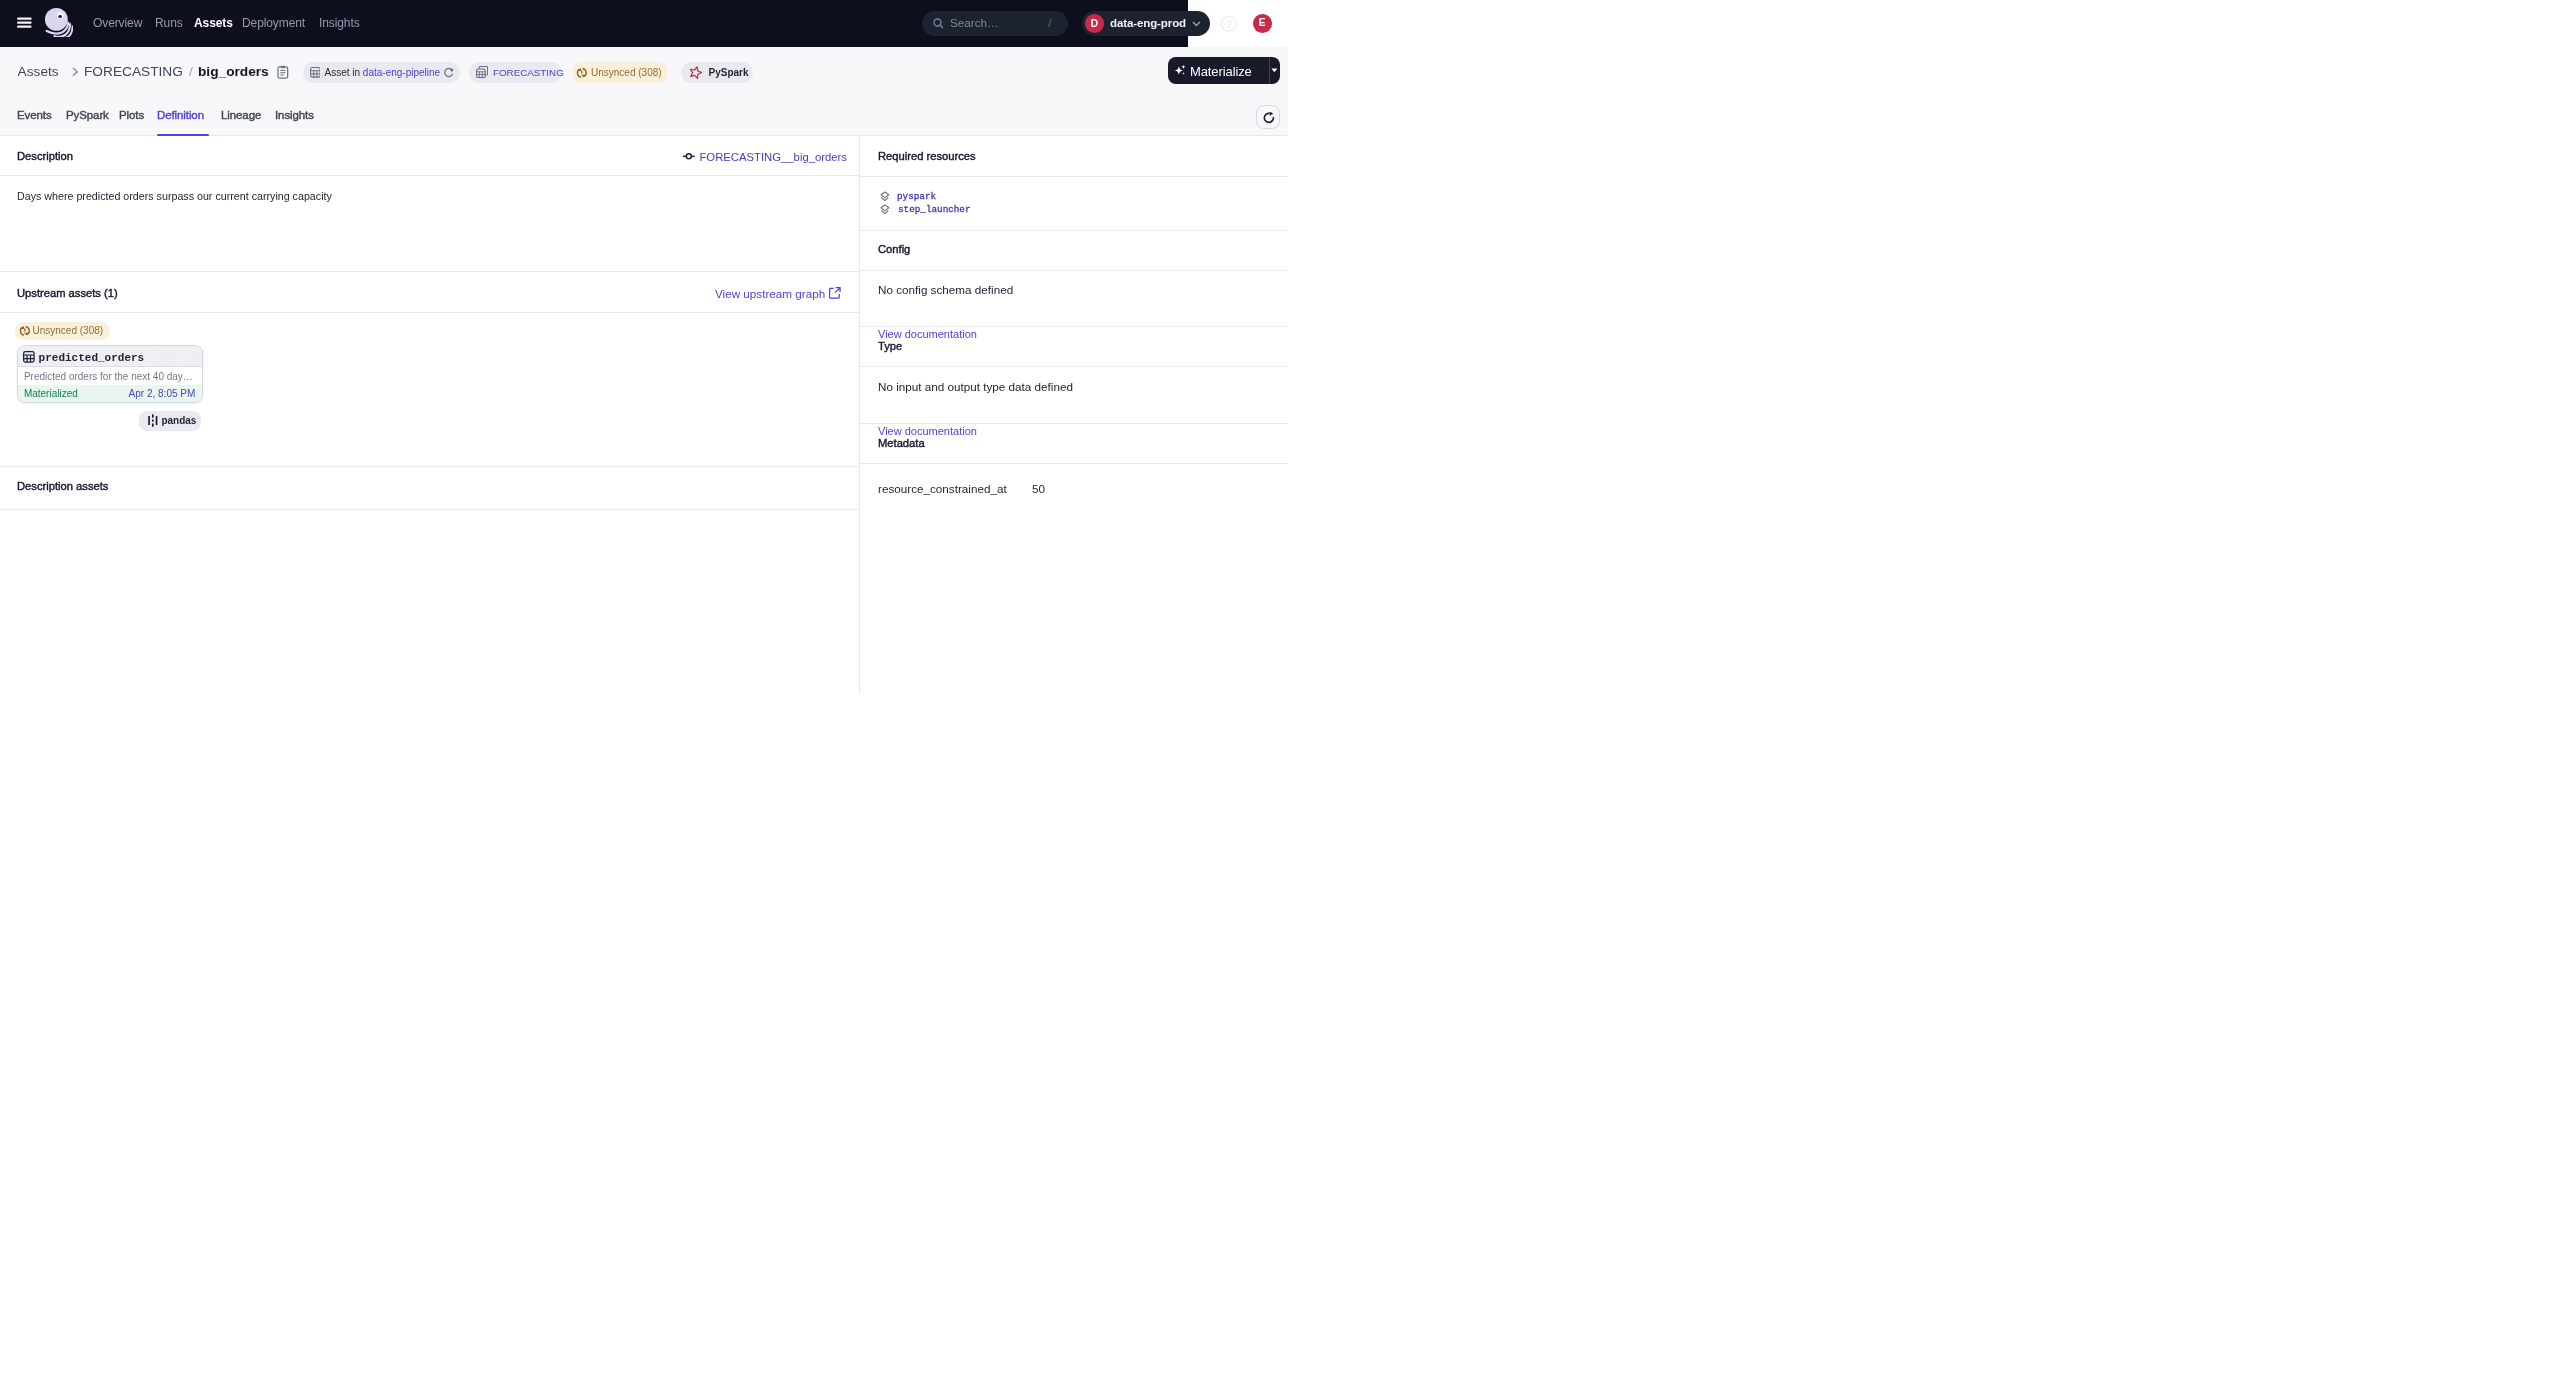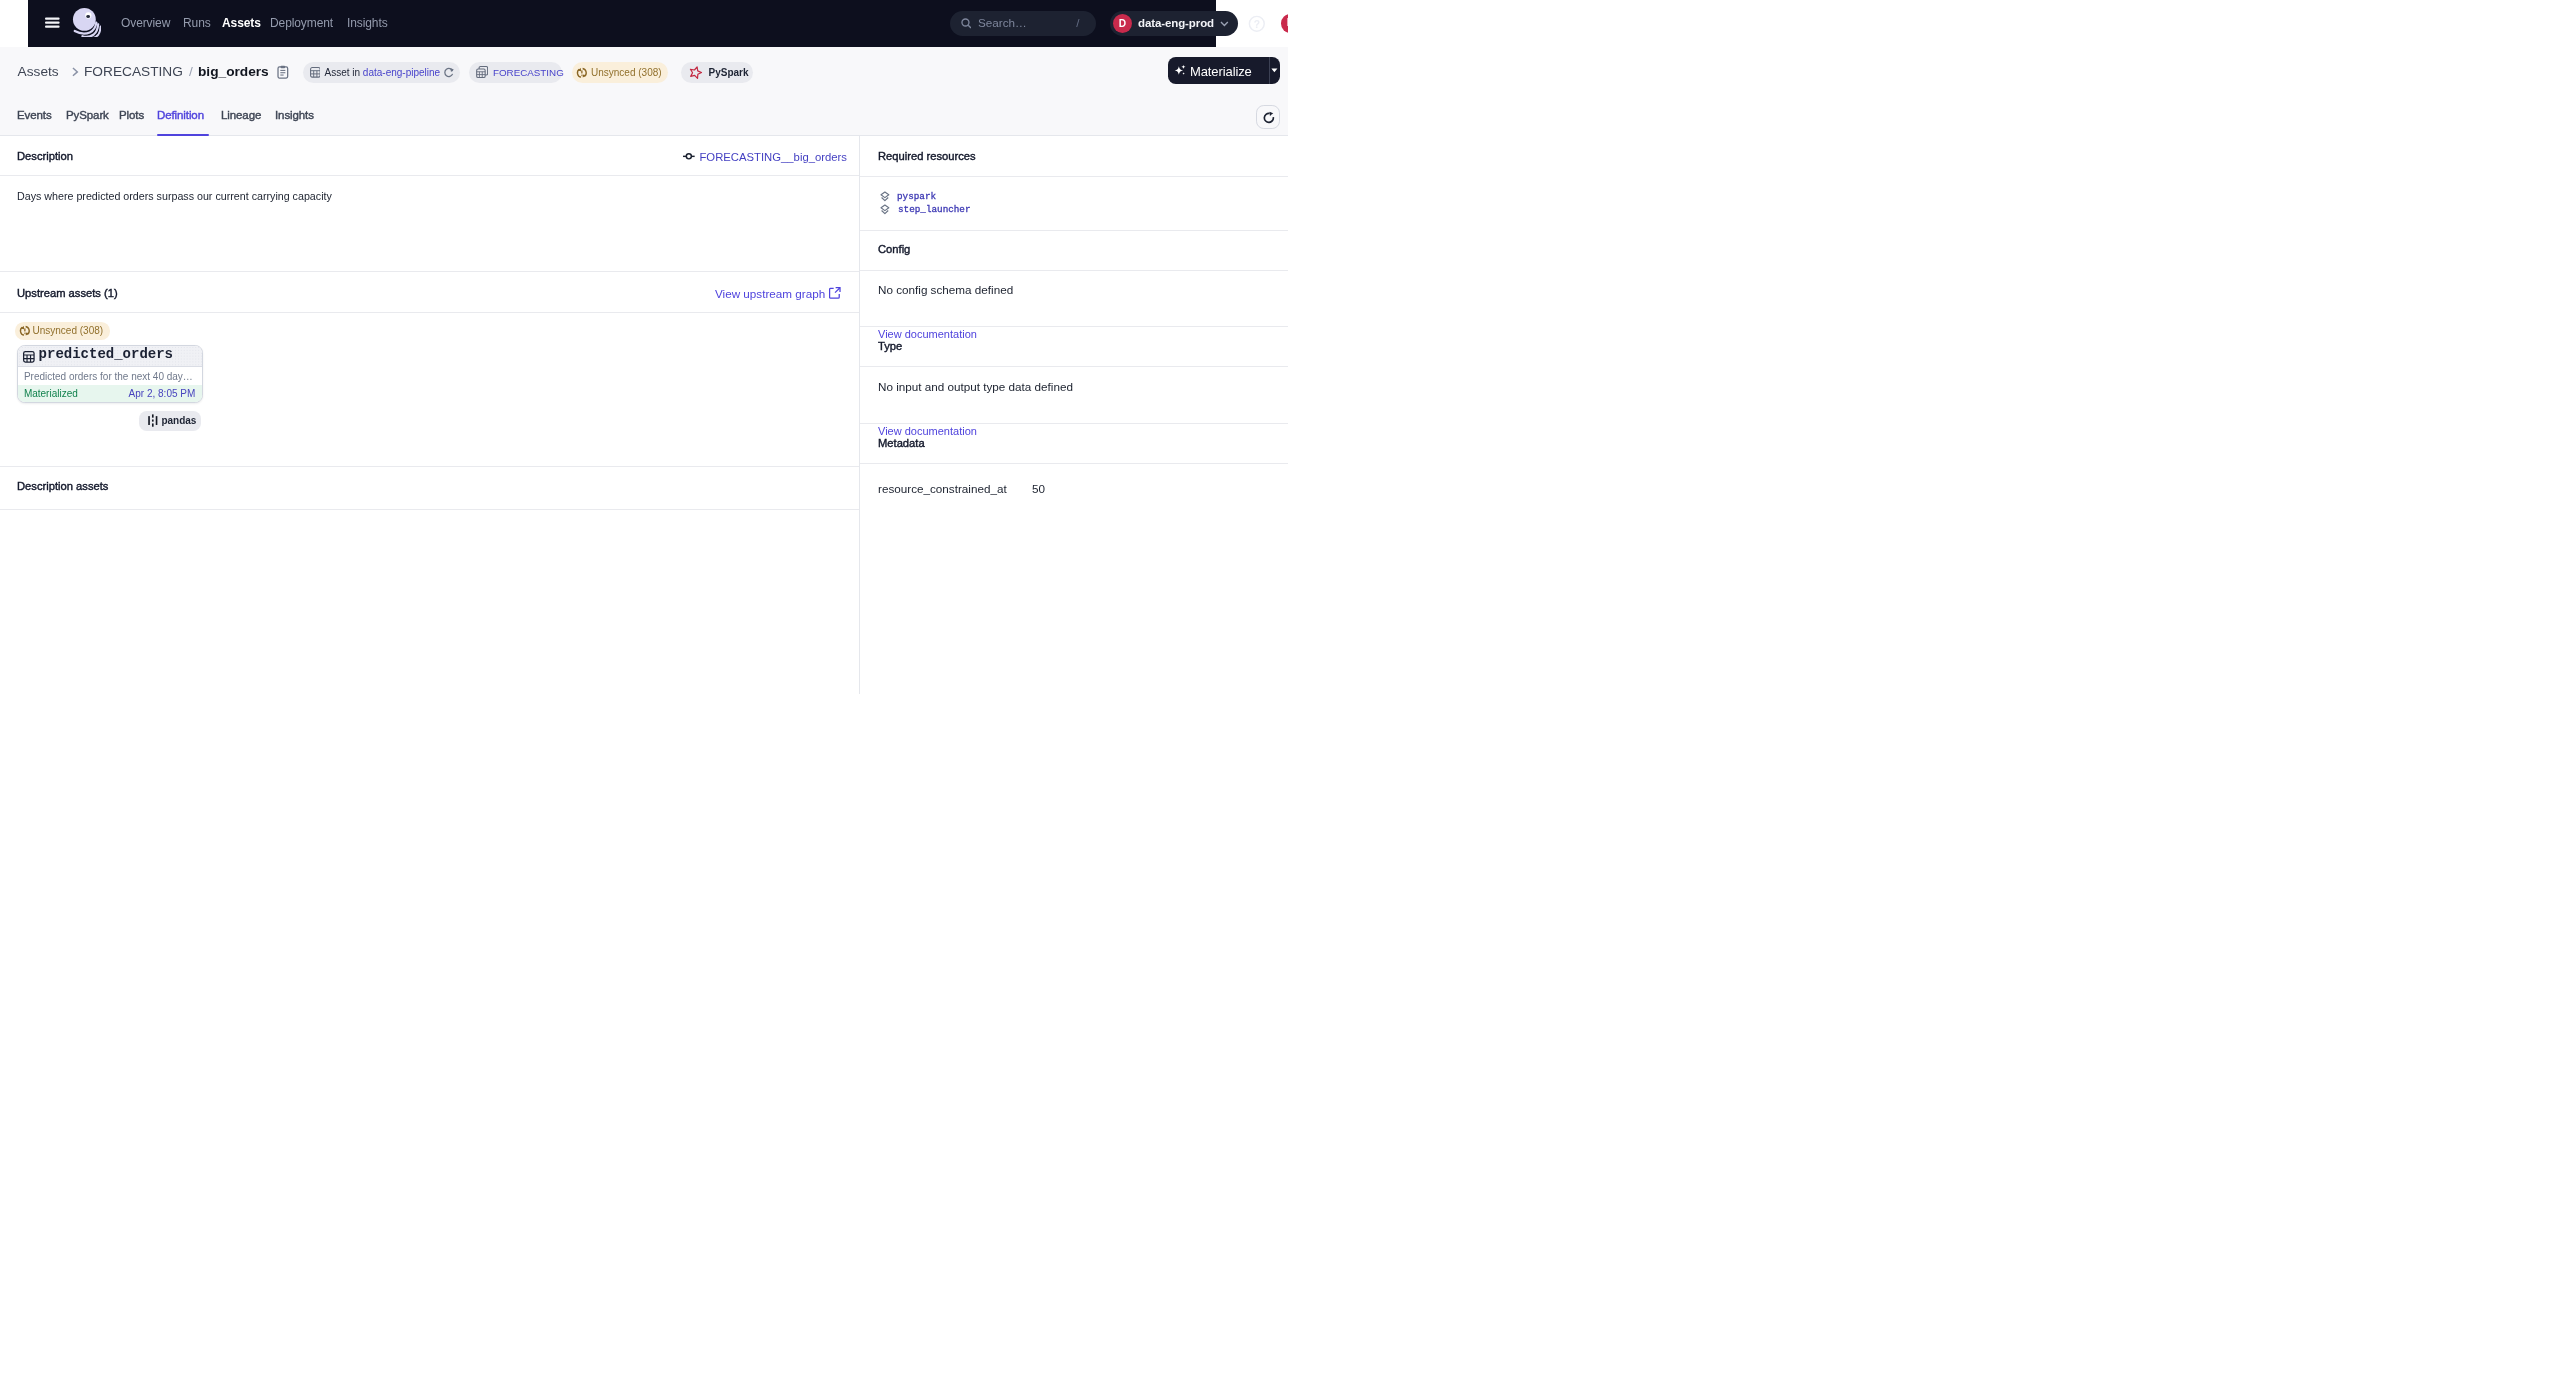--- a/index.html
+++ b/index.html
@@ -2,21 +2,21 @@
 <html><head>
 <meta charset="utf-8">
 <style>
   * { margin:0; padding:0; box-sizing:border-box; }
   html,body { width:1288px; height:694px; overflow:hidden; }
   body { font-family:"Liberation Sans", sans-serif; background:#fff; position:relative; }
   .abs { position:absolute; }
   svg { display:block; }
 
   
-  #nav { position:absolute; left:0; top:0; width:1188px; height:47px; background:#0d0f1e;margin-left:28px; }
+  #nav { position:absolute; left:0; top:0; width:1188px; height:47px; background:#0d0f1e; }
   .navlink { position:absolute; top:0; height:47px; line-height:47px; font-size:12px; color:#949bad; letter-spacing:-0.1px; }
   .navlink.active { color:#ffffff; font-weight:700; }
   #searchpill { position:absolute; left:922px; top:11.2px; width:146px; height:24.4px; border-radius:12.7px; background:#1d2231; }
   #searchpill .stext { position:absolute; left:28px; top:4.9px; font-size:11.7px; color:#7e869c; }
   #searchpill .slash { position:absolute; right:16.6px; top:4.9px; font-size:11.7px; color:#646d85; }
   #deppill { position:absolute; left:1082px; top:11.2px; width:128px; height:24.4px; border-radius:12.7px; background:#1d2231; }
   #deppill .dball { position:absolute; left:2.9px; top:2.7px; width:19px; height:19px; border-radius:50%; background:#c92a4c; color:#fff; font-size:10.2px; font-weight:700; text-align:center; line-height:19px; }
   #deppill .dname { position:absolute; left:28px; top:5.4px; font-size:11.5px; font-weight:700; color:#f2f3f7; letter-spacing:-0.1px; }
   #avatarE { position:absolute; left:1253px; top:14px; width:18.5px; height:18.5px; border-radius:50%; background:#c92a4c; color:#fff; font-size:10.2px; font-weight:700; text-align:center; line-height:18.5px; }
 
@@ -44,21 +44,21 @@
   .lhead { position:absolute; left:17px; font-size:11.2px; font-weight:400; -webkit-text-stroke:0.4px currentColor; color:#13182b; height:15.6px; line-height:15.6px; }
   .rhead { position:absolute; left:878px; font-size:11.2px; font-weight:400; -webkit-text-stroke:0.4px currentColor; color:#13182b; height:15.6px; line-height:15.6px; }
   .rbody { position:absolute; left:878px; font-size:11.7px; color:#1c222f; height:15.6px; line-height:15.6px; }
   .rlink { position:absolute; left:878px; font-size:11px; color:#4f43dd; height:15.6px; line-height:15.6px;margin-top:28px; }
   .monolink { font-family:"Liberation Mono", monospace; font-size:9.3px; color:#3d39b4; font-weight:400; -webkit-text-stroke:0.3px currentColor; }
 
   
   #unsync2 { position:absolute; left:15px; top:322px; width:95px; height:17.6px; border-radius:8.8px; background:#faefdb; color:#91702c; font-size:10px; line-height:17.6px; }
   #card { position:absolute; left:16.6px; top:345px; width:186px; height:58px; border:1px solid #d3d7e0; border-radius:7.8px; background:#fff; box-shadow:0 1px 2px rgba(16,20,40,0.08); overflow:hidden; }
   #card .chead { position:absolute; left:0; top:0; width:100%; height:21px; background:#f0f1f5; background-image:radial-gradient(#e2e4eb 0.5px, transparent 0.6px); background-size:2.9px 2.9px; border-bottom:1px solid #dadde5; }
-  #card .cname { position:absolute; left:21px; top:0; font-family:"Liberation Mono", monospace; font-size:14px; font-weight:700; color:#1b2133; }
+  #card .cname { position:absolute; left:21px; top:6px; font-family:"Liberation Mono", monospace; font-size:11px; font-weight:700; color:#1b2133; }
   #card .cdesc { position:absolute; left:6.3px; top:25px; font-size:10px; color:#717a8c; }
   #card .cfoot { position:absolute; left:0; top:39px; width:100%; height:19px; background:#e7f6ee; }
   #card .cmat { position:absolute; left:6.3px; top:2.9px; font-size:10px; color:#12824e; }
   #card .cdate { position:absolute; right:6.3px; top:2.9px; font-size:10px; color:#4743be; }
   #pandas { position:absolute; left:139px; top:411px; width:62px; height:20px; border-radius:7.8px; background:#e9eaef; }
   #pandas .ptext { position:absolute; left:22.4px; top:3.9px; font-size:10px; font-weight:700; color:#1e2434; }
 </style>
 </head>
 <body>
 

